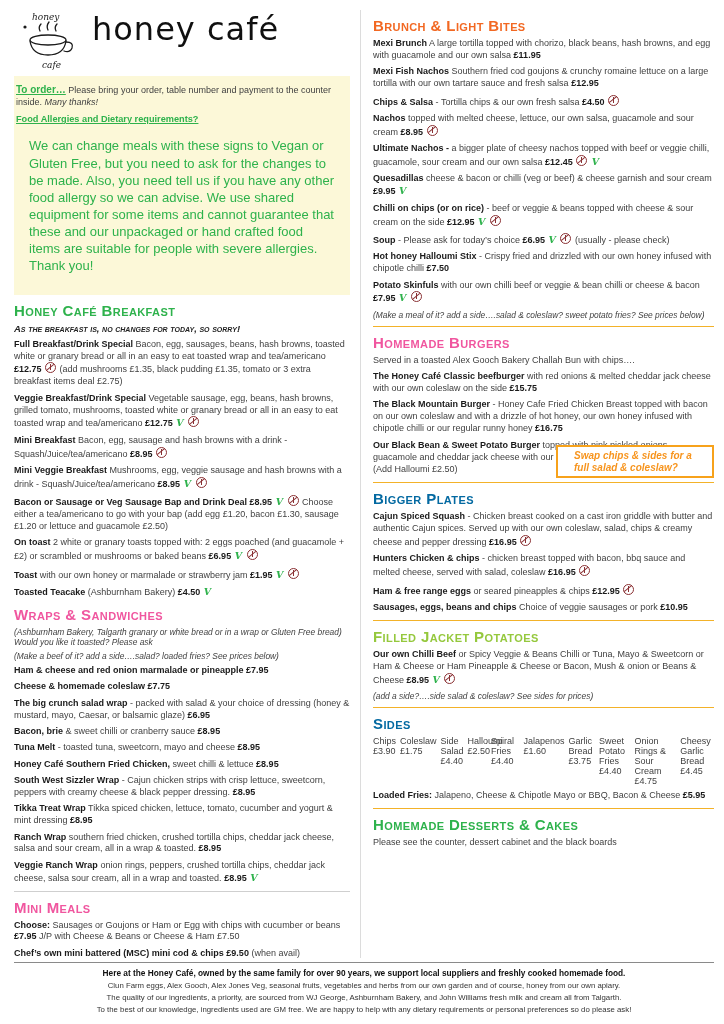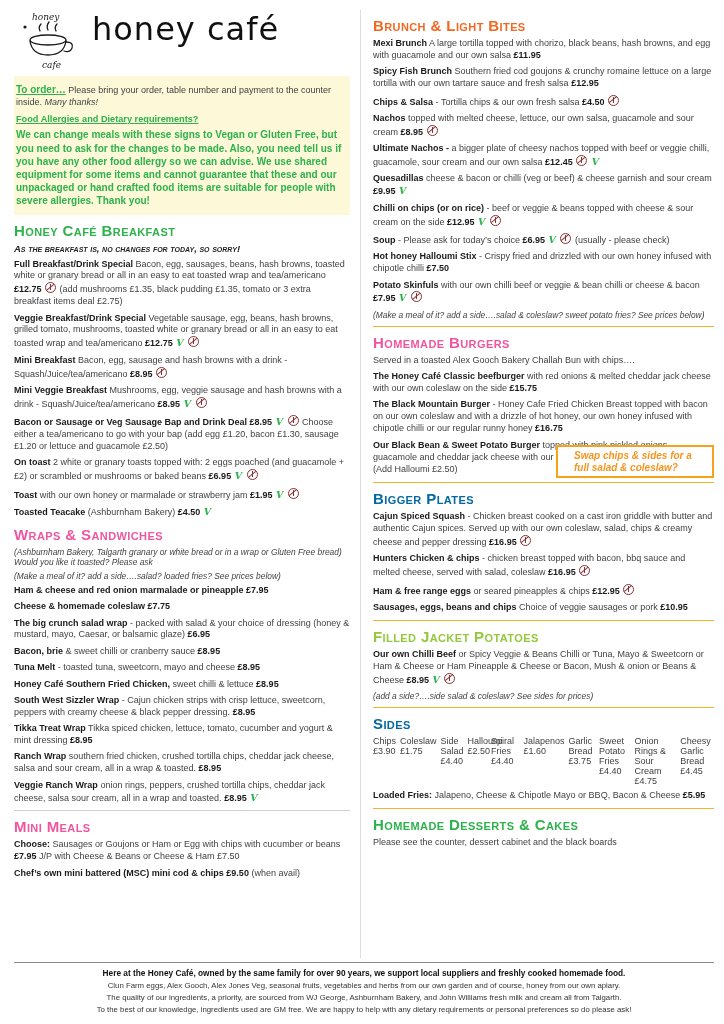--- a/index.html
+++ b/index.html
@@ -21,21 +21,21 @@
   .mi{font-size:9px;line-height:1.32;margin:0 0 4.5px;color:#3f3f3f;}
   .mi-name{font-weight:bold;color:#1a1a1a;}
   .mi-price{font-weight:bold;color:#1a1a1a;}
   .note{font-size:8.4px;font-style:italic;margin:0 0 4px;color:#3f3f3f;}
   .bk-sub{font-size:9.5px;font-weight:bold;font-style:italic;font-variant:small-caps;color:#222;margin:0 0 5px;}
 
   .order-box{background:#fcf8d8;padding:7px 2px;margin:2px 0 4px;}
   .ob-line{font-size:9px;margin:0 0 6px;color:#3f3f3f;line-height:1.3;}
   .ob-lead{color:#2eb24c;font-weight:bold;text-decoration:underline;font-size:10px;}
   .ob-allergy{color:#2eb24c;font-weight:bold;text-decoration:underline;font-size:9.2px;margin:0 0 4px;}
-  .ob-text{color:#2eb24c;font-size:10px;line-height:1.32;margin:0;font-weight:bold;}
+  .ob-text{color:#2eb24c;font-size:13px;line-height:1.32;margin:13px;}
 
   hr.sep{border:none;border-top:1px solid #f3b229;margin:6px 0;}
   hr.sep-left{border-top-color:#cfcfcf;}
 
   .swap-box{position:absolute;right:0;bottom:-2px;width:158px;box-sizing:border-box;
             border:2px solid #f7a21b;color:#f7941d;background:#fff;
             font-size:10px;font-weight:bold;font-style:italic;line-height:1.15;padding:3px 16px;}
 
   .sides-grid{display:flex;font-size:9px;margin-bottom:4px;}
   .sides-grid > div{display:flex;flex-direction:row;gap:4px;}
@@ -96,21 +96,21 @@
             <div class="mi"><span class="mi-name">Bacon or Sausage or Veg Sausage Bap and Drink Deal</span> <span class="mi-price">£8.95</span> <span class="ic ic-v">V</span> <span class="ic ic-gf"></span> <span class="mi-tail">Choose either a tea/americano to go with your bap (add egg £1.20, bacon £1.30,  sausage £1.20 or lettuce and guacamole £2.50)</span></div>
             <div class="mi"><span class="mi-name">On toast</span> <span class="mi-text">2 white or granary toasts topped with: 2 eggs poached (and guacamole + £2) or scrambled or mushrooms or baked beans</span> <span class="mi-price">£6.95</span> <span class="ic ic-v">V</span> <span class="ic ic-gf"></span> </div>
             <div class="mi"><span class="mi-name">Toast</span> <span class="mi-text">with our own honey or marmalade or strawberry jam</span> <span class="mi-price">£1.95</span> <span class="ic ic-v">V</span> <span class="ic ic-gf"></span> </div>
             <div class="mi"><span class="mi-name">Toasted Teacake</span> <span class="mi-text">(Ashburnham Bakery)</span> <span class="mi-price">£4.50</span> <span class="ic ic-v">V</span> </div>
           </div>
       </section>
 
       <section>
         <h2 class="h h-pink">Wraps &amp; Sandwiches</h2>
         <p class="note">(Ashburnham Bakery, Talgarth granary or white bread or in a wrap or Gluten Free bread)  Would you like it toasted?  Please ask</p>
-        <p class="note">(Make a meal of it?  add a side….salad? loaded fries?  See prices below)</p>
+        <p class="note">(Make a beef of it?  add a side….salad? loaded fries?  See prices below)</p>
         <div>
             <div class="mi"><span class="mi-name">Ham &amp; cheese and red onion marmalade or pineapple</span> <span class="mi-price">£7.95</span> </div>
             <div class="mi"><span class="mi-name">Cheese &amp; homemade coleslaw</span> <span class="mi-price">£7.75</span> </div>
             <div class="mi"><span class="mi-name">The big crunch salad wrap</span> <span class="mi-text">- packed with salad &amp; your choice of dressing (honey &amp; mustard, mayo, Caesar, or  balsamic glaze)</span> <span class="mi-price">£6.95</span> </div>
             <div class="mi"><span class="mi-name">Bacon, brie</span> <span class="mi-text">&amp; sweet chilli or cranberry sauce</span> <span class="mi-price">£8.95</span> </div>
             <div class="mi"><span class="mi-name">Tuna Melt</span> <span class="mi-text">- toasted tuna, sweetcorn, mayo and cheese</span> <span class="mi-price">£8.95</span> </div>
             <div class="mi"><span class="mi-name">Honey Café Southern Fried Chicken,</span> <span class="mi-text">sweet chilli &amp; lettuce</span> <span class="mi-price">£8.95</span> </div>
             <div class="mi"><span class="mi-name">South West Sizzler Wrap</span> <span class="mi-text">- Cajun chicken strips with crisp lettuce, sweetcorn, peppers with creamy cheese &amp; black pepper dressing.</span> <span class="mi-price">£8.95</span> </div>
             <div class="mi"><span class="mi-name">Tikka Treat Wrap</span> <span class="mi-text">Tikka spiced chicken,  lettuce, tomato, cucumber and yogurt &amp; mint dressing</span> <span class="mi-price">£8.95</span> </div>
             <div class="mi"><span class="mi-name">Ranch Wrap</span> <span class="mi-text">southern fried chicken, crushed tortilla chips, cheddar jack cheese, salsa and sour cream, all in a wrap &amp; toasted.</span> <span class="mi-price">£8.95</span> </div>
@@ -127,21 +127,21 @@
             <div class="mi"><span class="mi-name">Chef’s own mini battered (MSC) mini cod &amp; chips</span> <span class="mi-price">£9.50</span> <span class="mi-tail">(when avail)</span></div>
           </div>
       </section>
     </div>
 
     <div class="col-right">
       <section>
         <h2 class="h h-orange">Brunch &amp; Light Bites</h2>
         <div>
             <div class="mi"><span class="mi-name">Mexi Brunch</span> <span class="mi-text">A large tortilla topped with chorizo, black beans, hash browns, and egg with guacamole and our own salsa</span> <span class="mi-price">£11.95</span> </div>
-            <div class="mi"><span class="mi-name">Spicy Fish Brunch</span> <span class="mi-text">Southern fried cod goujons &amp; crunchy romaine lettuce on a large tortilla with our own tartare sauce and fresh salsa</span> <span class="mi-price">£12.95</span> </div>
+            <div class="mi"><span class="mi-name">Mexi Fish Nachos</span> <span class="mi-text">Southern fried cod goujons &amp; crunchy romaine lettuce on a large tortilla with our own tartare sauce and fresh salsa</span> <span class="mi-price">£12.95</span> </div>
             <div class="mi"><span class="mi-name">Chips &amp; Salsa</span> <span class="mi-text">- Tortilla chips &amp; our own fresh salsa</span> <span class="mi-price">£4.50</span> <span class="ic ic-gf"></span> </div>
             <div class="mi"><span class="mi-name">Nachos</span> <span class="mi-text">topped with melted cheese, lettuce, our own salsa, guacamole and sour cream</span> <span class="mi-price">£8.95</span> <span class="ic ic-gf"></span> </div>
             <div class="mi"><span class="mi-name">Ultimate Nachos -</span> <span class="mi-text">a bigger plate of cheesy nachos topped with beef or veggie chilli, guacamole, sour cream and our own salsa</span> <span class="mi-price">£12.45</span> <span class="ic ic-gf"></span> <span class="ic ic-v">V</span> </div>
             <div class="mi"><span class="mi-name">Quesadillas</span> <span class="mi-text">cheese &amp; bacon or  chilli (veg or beef) &amp; cheese  garnish and sour cream</span> <span class="mi-price">£9.95</span> <span class="ic ic-v">V</span> </div>
             <div class="mi"><span class="mi-name">Chilli on chips (or on rice)</span> <span class="mi-text">- beef or veggie &amp; beans topped with cheese &amp; sour cream on the side</span> <span class="mi-price">£12.95</span> <span class="ic ic-v">V</span> <span class="ic ic-gf"></span> </div>
             <div class="mi"><span class="mi-name">Soup</span> <span class="mi-text">- Please ask for today’s choice</span> <span class="mi-price">£6.95</span> <span class="ic ic-v">V</span> <span class="ic ic-gf"></span> <span class="mi-tail">(usually - please check)</span></div>
             <div class="mi"><span class="mi-name">Hot honey Halloumi Stix</span> <span class="mi-text">- Crispy fried and drizzled with our own honey infused with chipotle chilli</span> <span class="mi-price">£7.50</span> </div>
             <div class="mi"><span class="mi-name">Potato Skinfuls</span> <span class="mi-text">with our own chilli beef or veggie &amp; bean chilli or cheese &amp; bacon</span> <span class="mi-price">£7.95</span> <span class="ic ic-v">V</span> <span class="ic ic-gf"></span> </div>
           </div>
         <p class="note">(Make a meal of it?  add a side….salad &amp; coleslaw? sweet potato fries? See prices below)</p>

